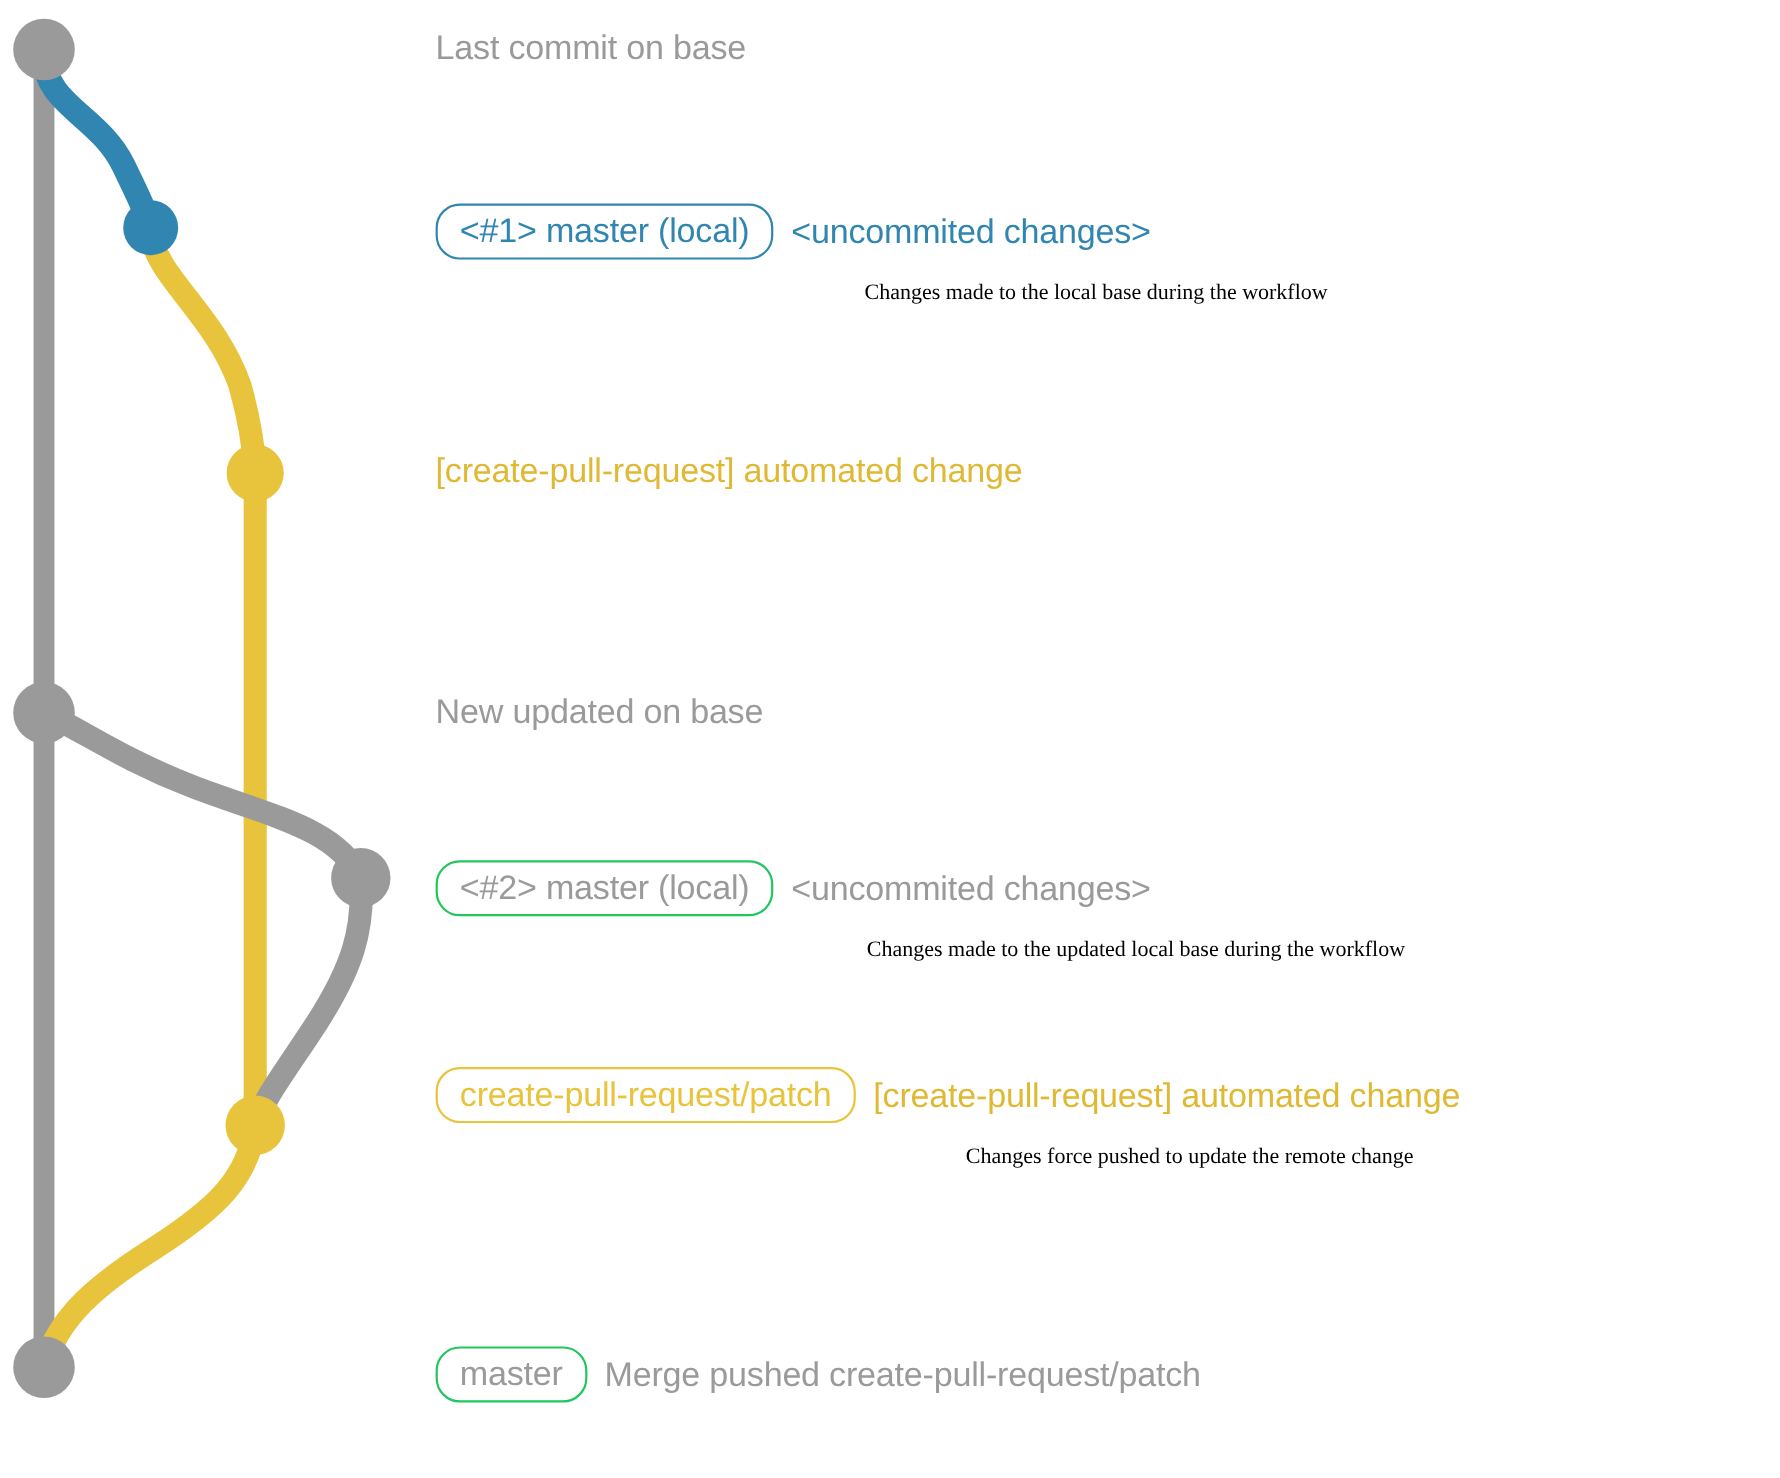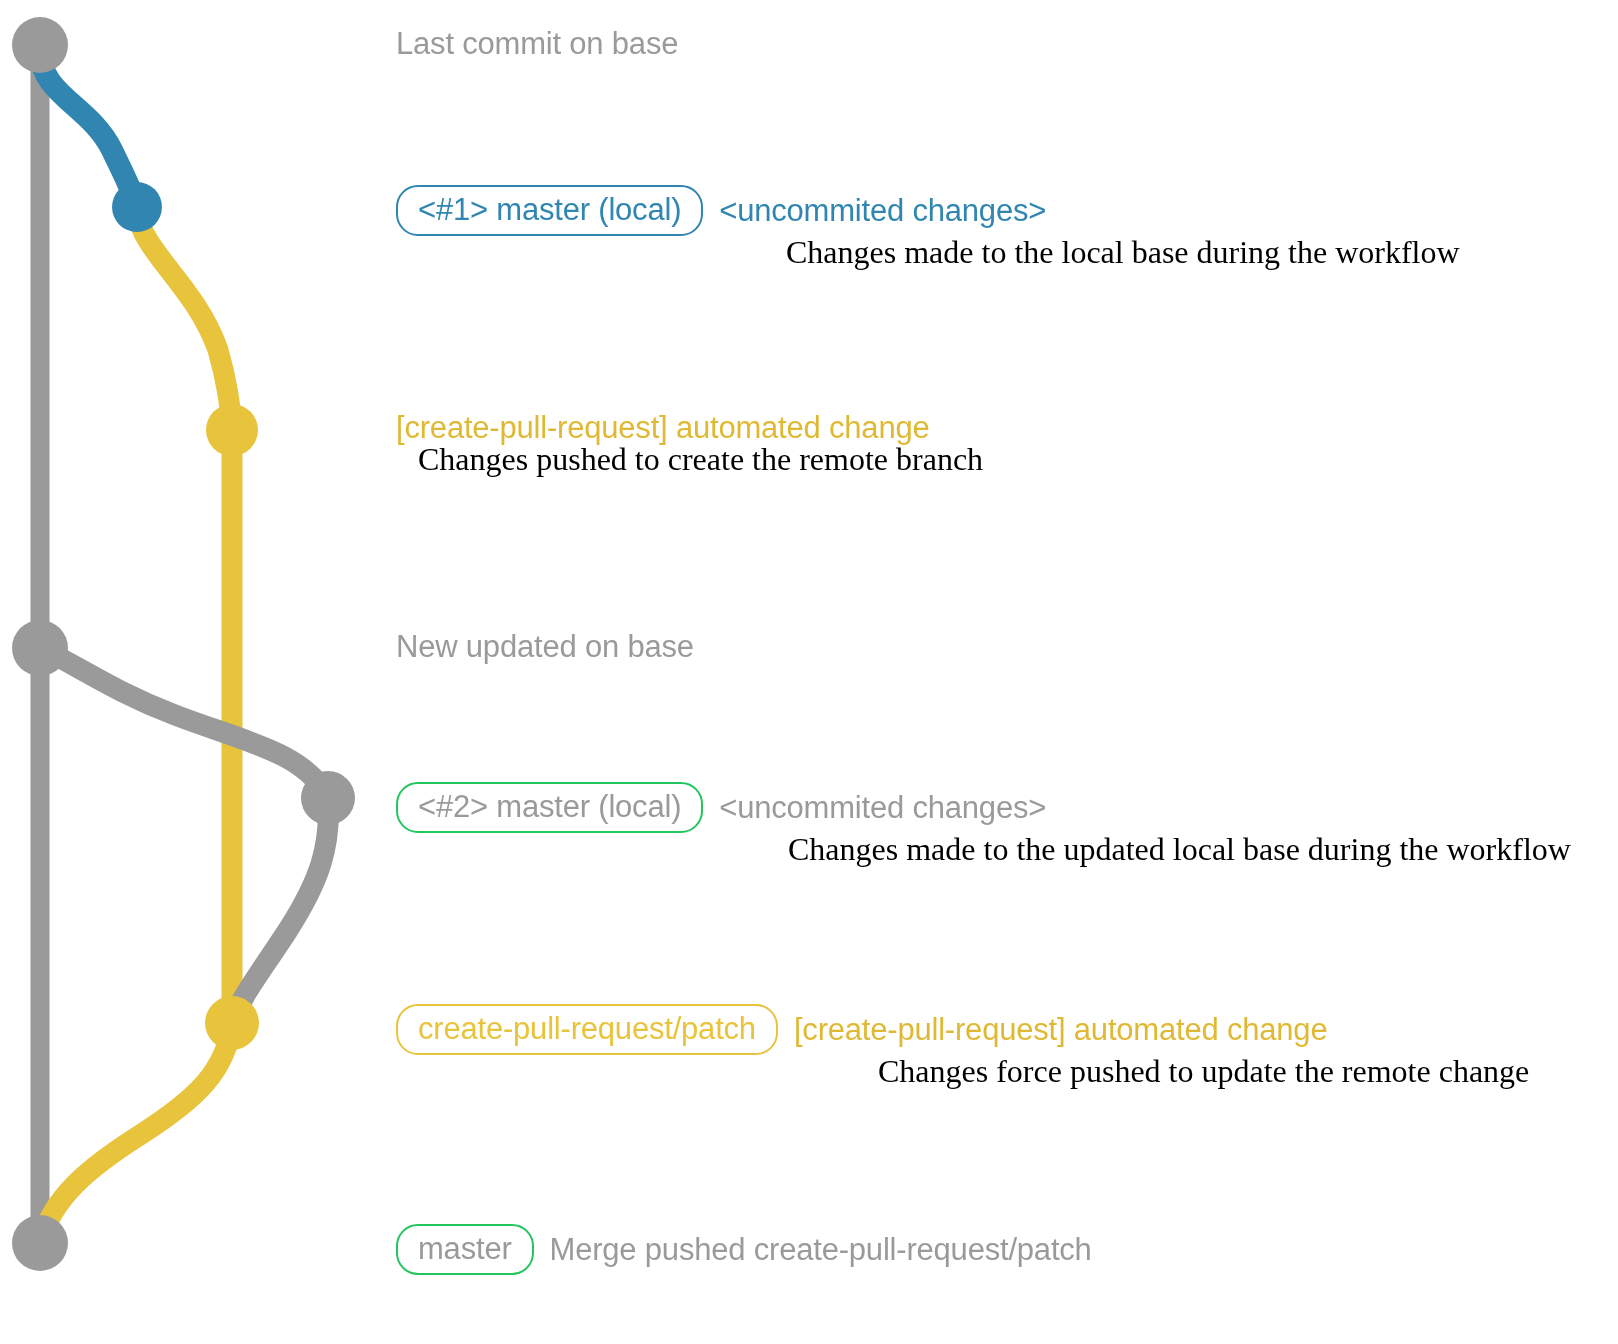--- a/index.html
+++ b/index.html
@@ -70,24 +70,25 @@
     letter-spacing: -0.2px;
   }
   .subject.gray   { color: #9a9a9a; }
   .subject.blue   { color: #3086b0; }
   .subject.yellow { color: #e0b934; }
 
   .subject.with-badge { margin-left: 16px; }
 
   .desc {
     font-family: "Liberation Serif", serif;
-    font-size: 32px;
+    font-size: 20px;
     line-height: 1;
     color: #000000;
     white-space: nowrap;
+    margin-top: 20px;
   }
 </style>
 </head>
 <body>
 
 <svg id="graph-canvas" viewBox="0 0 400 1344" width="400" height="1344" xmlns="http://www.w3.org/2000/svg">
 
   <path d="M 40,45 L 40,1243" stroke="#9a9a9a" stroke-width="19" fill="none" stroke-linecap="round"></path>
 
   <path d="M 40,50 C 40,95 90,105 112,150 C 124,175 132,190 137,207" stroke="#3086b0" stroke-width="22" fill="none" stroke-linecap="round"></path>
@@ -124,38 +125,37 @@
       <span class="badge blue">&lt;#1&gt; master (local)</span>
       <span class="subject blue with-badge">&lt;uncommited changes&gt;</span>
     </div>
     <div class="desc" style="margin-left:390px;">Changes made to the local base during the workflow</div>
   </div>
 
   <div class="row" id="row-2" style="top:412px;">
     <div class="row-head">
       <span class="subject yellow">[create-pull-request] automated change</span>
     </div>
-    <div class="desc" style="margin-left:22px;">Changes pushed to create the remote branch</div>
   </div>
 
   <div class="row" id="row-3" style="top:631px;">
     <div class="row-head">
       <span class="subject gray">New updated on base</span>
     </div>
   </div>
 
   <div class="row" id="row-4" style="top:782px;">
     <div class="row-head">
       <span class="badge">&lt;#2&gt; master (local)</span>
       <span class="subject gray with-badge">&lt;uncommited changes&gt;</span>
     </div>
     <div class="desc" style="margin-left:392px;text-align:center;">Changes made to the updated local base during the workflow</div>
   </div>
 
-  <div class="row" id="row-5" style="top:1004px;">
+  <div class="row" id="row-5" style="top:970px;">
     <div class="row-head">
       <span class="badge yellow">create-pull-request/patch</span>
       <span class="subject yellow with-badge">[create-pull-request] automated change</span>
     </div>
     <div class="desc" style="margin-left:482px;">Changes force pushed to update the remote change</div>
   </div>
 
   <div class="row" id="row-6" style="top:1224px;">
     <div class="row-head">
       <span class="badge">master</span>

